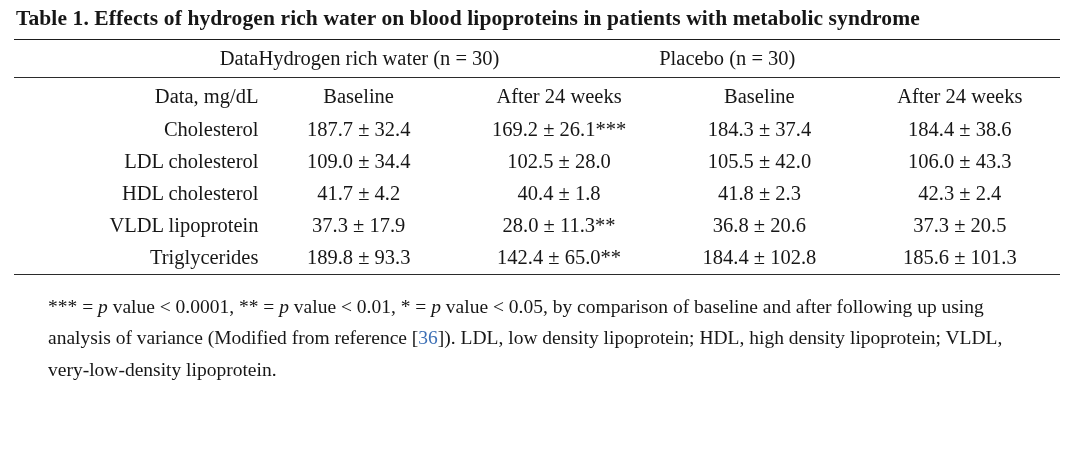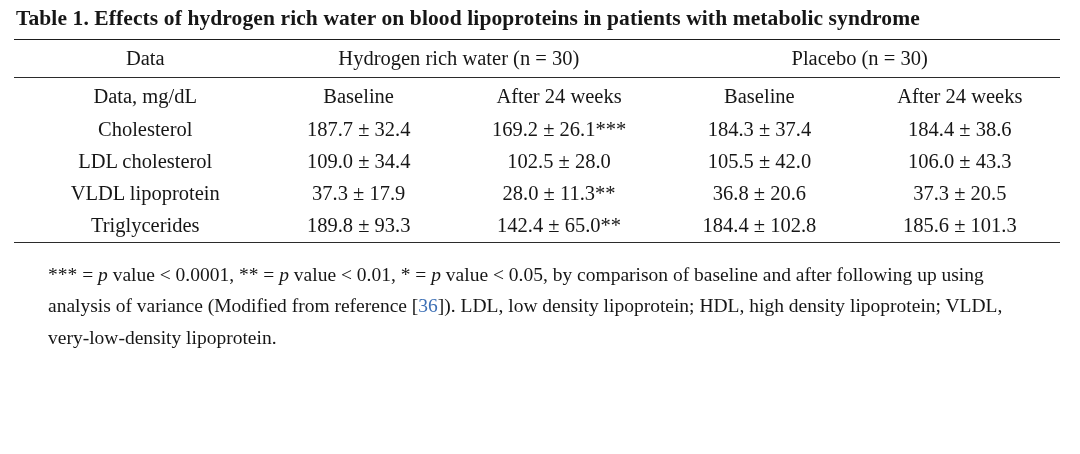--- a/index.html
+++ b/index.html
@@ -44,29 +44,28 @@
     table-layout: fixed;
   }
   .tbl td, .tbl th {
     font-weight: normal;
     font-size: 20.5px;
     padding: 4.5px 0 4.5px 0;
     vertical-align: baseline;
   }
   .col-label {
     width: 244px;
-    text-align: center;
+    text-align: right;
     padding-left: 18px !important;
   }
   .col-v {
     width: 200px;
     text-align: center;
   }
   .grp-head {
-    text-align: center;
     font-size: 20.5px;
   }
   .row-header td {
     padding-top: 7px;
     padding-bottom: 7px;
   }
   .sub-head td {
     padding-top: 7px;
     padding-bottom: 6px;
   }
@@ -151,20 +150,27 @@
       </tr>
 
       <tr>
         <td class="col-label">LDL cholesterol</td>
         <td class="col-v">109.0 ± 34.4</td>
         <td class="col-v">102.5 ± 28.0</td>
         <td class="col-v">105.5 ± 42.0</td>
         <td class="col-v">106.0 ± 43.3</td>
       </tr>
 
+      <tr>
+        <td class="col-label">HDL cholesterol</td>
+        <td class="col-v">41.7 ± 4.2</td>
+        <td class="col-v">40.4 ± 1.8</td>
+        <td class="col-v">41.8 ± 2.3</td>
+        <td class="col-v">42.3 ± 2.4</td>
+      </tr>
 
       <tr>
         <td class="col-label">VLDL lipoprotein</td>
         <td class="col-v">37.3 ± 17.9</td>
         <td class="col-v">28.0 ± 11.3**</td>
         <td class="col-v">36.8 ± 20.6</td>
         <td class="col-v">37.3 ± 20.5</td>
       </tr>
 
       <tr>

